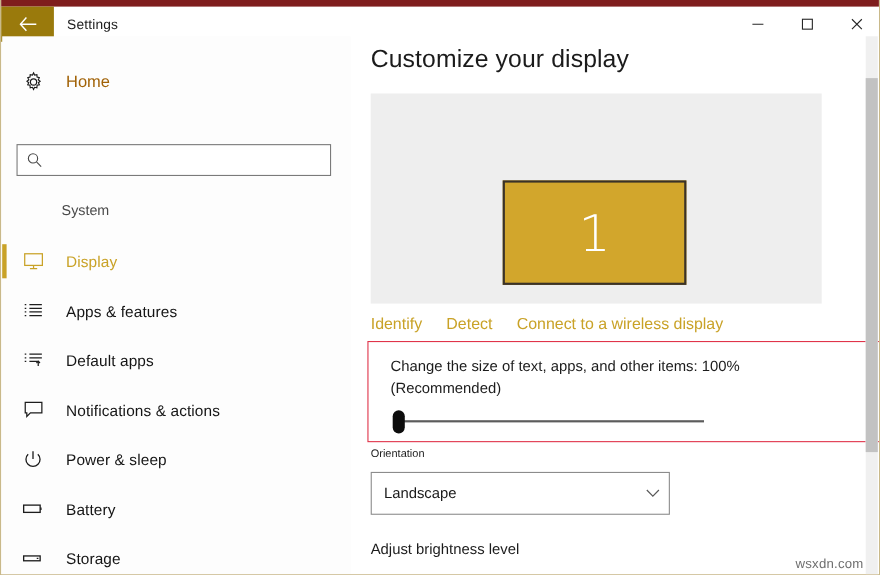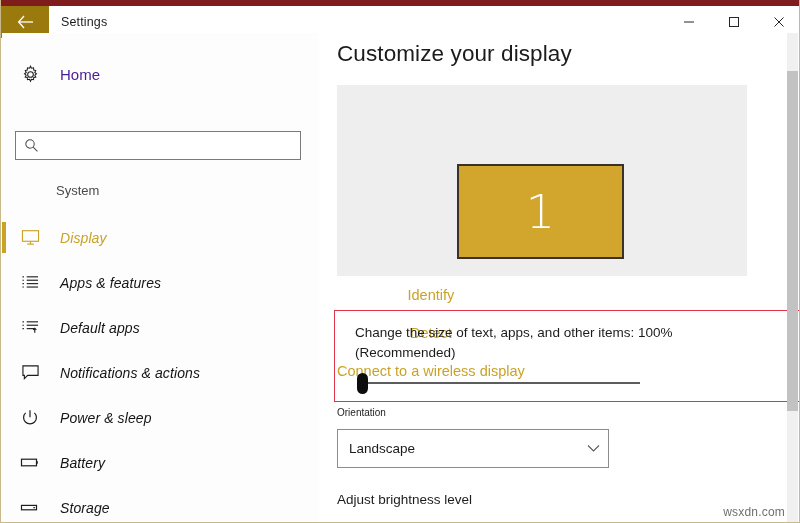--- a/index.html
+++ b/index.html
@@ -85,21 +85,21 @@
   }
   .home-icon {
     width: 44px;
     display: flex;
     justify-content: center;
     align-items: center;
     margin-left: 6px;
   }
   .home-label {
     font-size: 15px;
-    color: #4c1d95;
+    color: #a16207;
     margin-left: 8px;
   }
   .search-wrap {
     position: absolute;
     left: 13px; top: 98px;
     width: 286px;
     height: 29px;
     border: 1px solid #7a7a7a;
     background: #ffffff;
     box-sizing: border-box;
@@ -159,21 +159,20 @@
     justify-content: center;
     align-items: center;
     margin-left: 6px;
     color: #1d1d1d;
   }
   .nav-label {
     font-size: 14px;
     color: #151515;
     margin-left: 8px;
     letter-spacing: 0.1px;
-    font-style: italic;
   }
 
   
   .main {
     position: absolute;
     left: 318px; top: 33px;
     width: 481px;
     height: 489px;
     background: #ffffff;
     overflow: hidden;
@@ -211,21 +210,20 @@
     font-weight: 300;
     line-height: 1;
     font-family: "DejaVu Sans", sans-serif;
   }
   .links-row {
     position: absolute;
     left: 18px; top: 254px;
     display: flex;
     align-items: center;
     gap: 22px;
-    flex-direction: column;
   }
   .link {
     font-size: 14.5px;
     color: #c9a227;
     cursor: pointer;
     text-decoration: none;
   }
 
   
   .scale-box {

